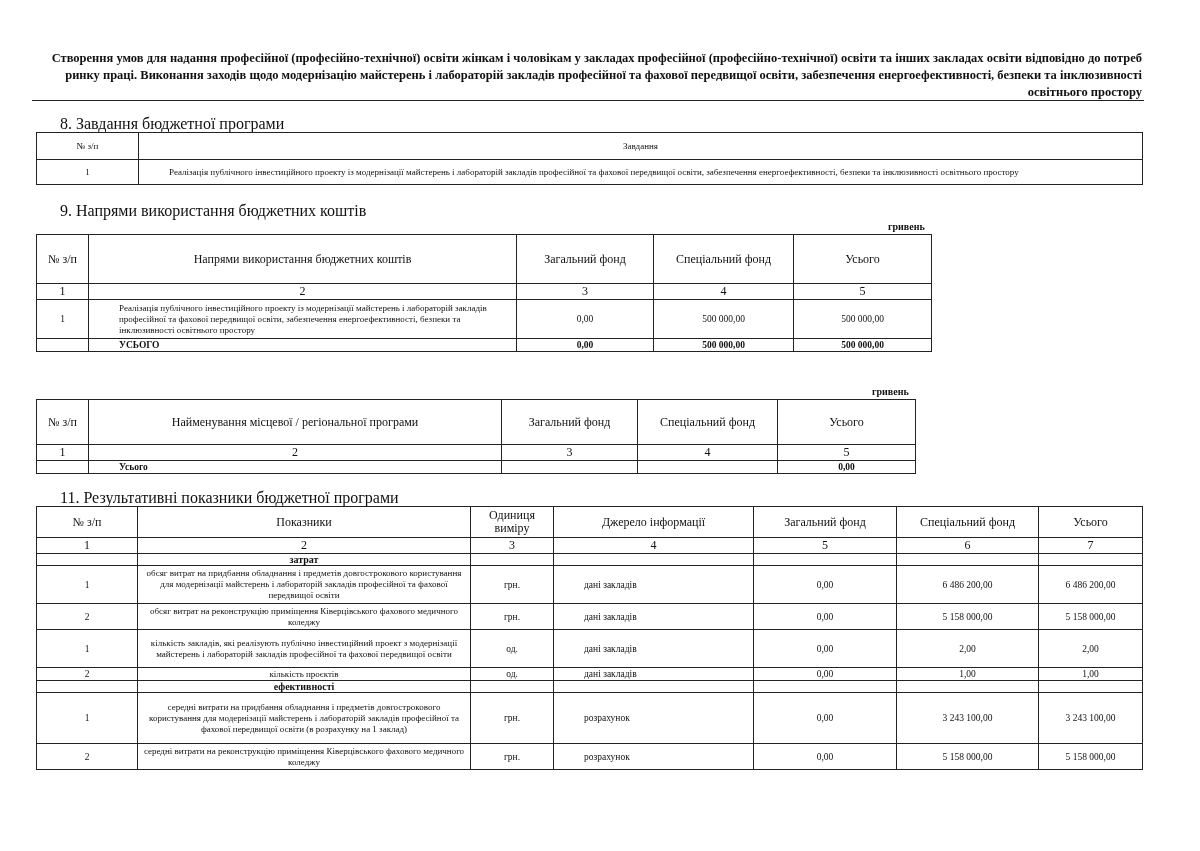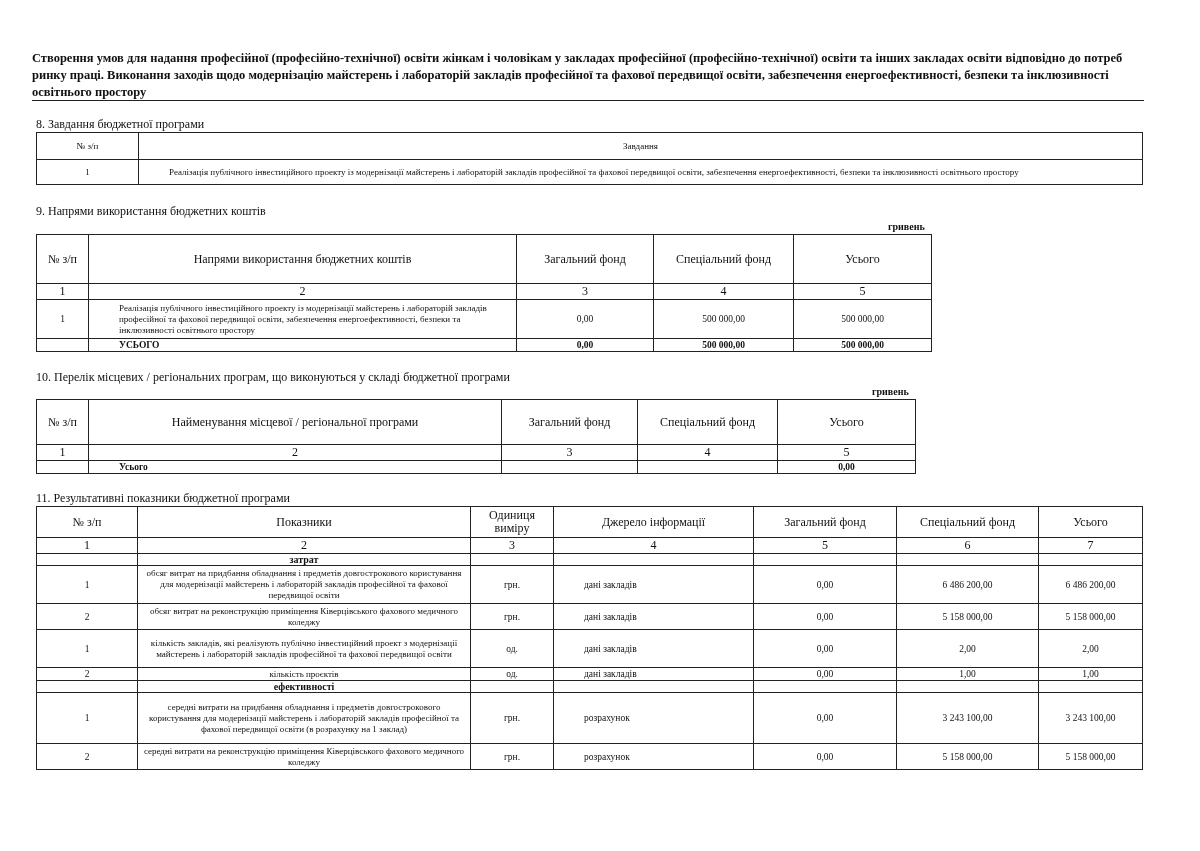--- a/index.html
+++ b/index.html
@@ -3,24 +3,24 @@
 <meta charset="utf-8">
 <style>
   html, body { margin: 0; padding: 0; background: #ffffff; }
   body {
     width: 1200px; height: 851px; position: relative; overflow: hidden;
     font-family: "Liberation Serif", "DejaVu Serif", serif; color: #111;
   }
   .page { position: absolute; left: 0; top: 0; width: 1200px; height: 851px; }
   .purpose {
     position: absolute; left: 32px; top: 50px; width: 1110px;
-    font-size: 12.5px; font-weight: bold; line-height: 17px;
+    font-size: 12.5px; font-weight: bold; line-height: 17px; text-align: right;
   }
   .purpose-rule { position: absolute; left: 32px; top: 100px; width: 1112px; height: 0; border-top: 1.5px solid #222; }
-  .section-title { position: absolute; font-size: 12px; line-height: 14px; }
+  .section-title { position: absolute; font-size: 16px; line-height: 14px; margin-left: 24px; }
   .unit-label { position: absolute; font-size: 10px; font-weight: bold; }
   table { position: absolute; border-collapse: collapse; table-layout: fixed; }
   td, th { border: 1.3px solid #222; padding: 0 4px; font-weight: normal; vertical-align: middle; overflow: hidden; }
   .c { text-align: center; }
   .l { text-align: left; padding-left: 30px; }
   .b { font-weight: bold; }
   .small { font-size: 9px; line-height: 11px; }
   .hdr { font-size: 12px; }
   .num { font-size: 12px; }
   .val { font-size: 9.5px; }
@@ -111,21 +111,20 @@
     <tr class="t">
       <td></td>
       <td class="l val b">УСЬОГО</td>
       <td class="c val b">0,00</td>
       <td class="c val b">500 000,00</td>
       <td class="c val b">500 000,00</td>
     </tr>
   </tbody>
     </table>
 
-  <div class="section-title" style="left:36px; top:370px;">10. Перелік місцевих / регіональних програм, що виконуються у складі бюджетної програми</div>
   <div class="unit-label" style="left:872px; top:386px;">гривень</div>
   <table id="t10">
     <colgroup>
       <col style="width:52px">
         <col style="width:413px">
         <col style="width:136px">
         <col style="width:140px">
         <col>
     </colgroup>
     <tbody>

